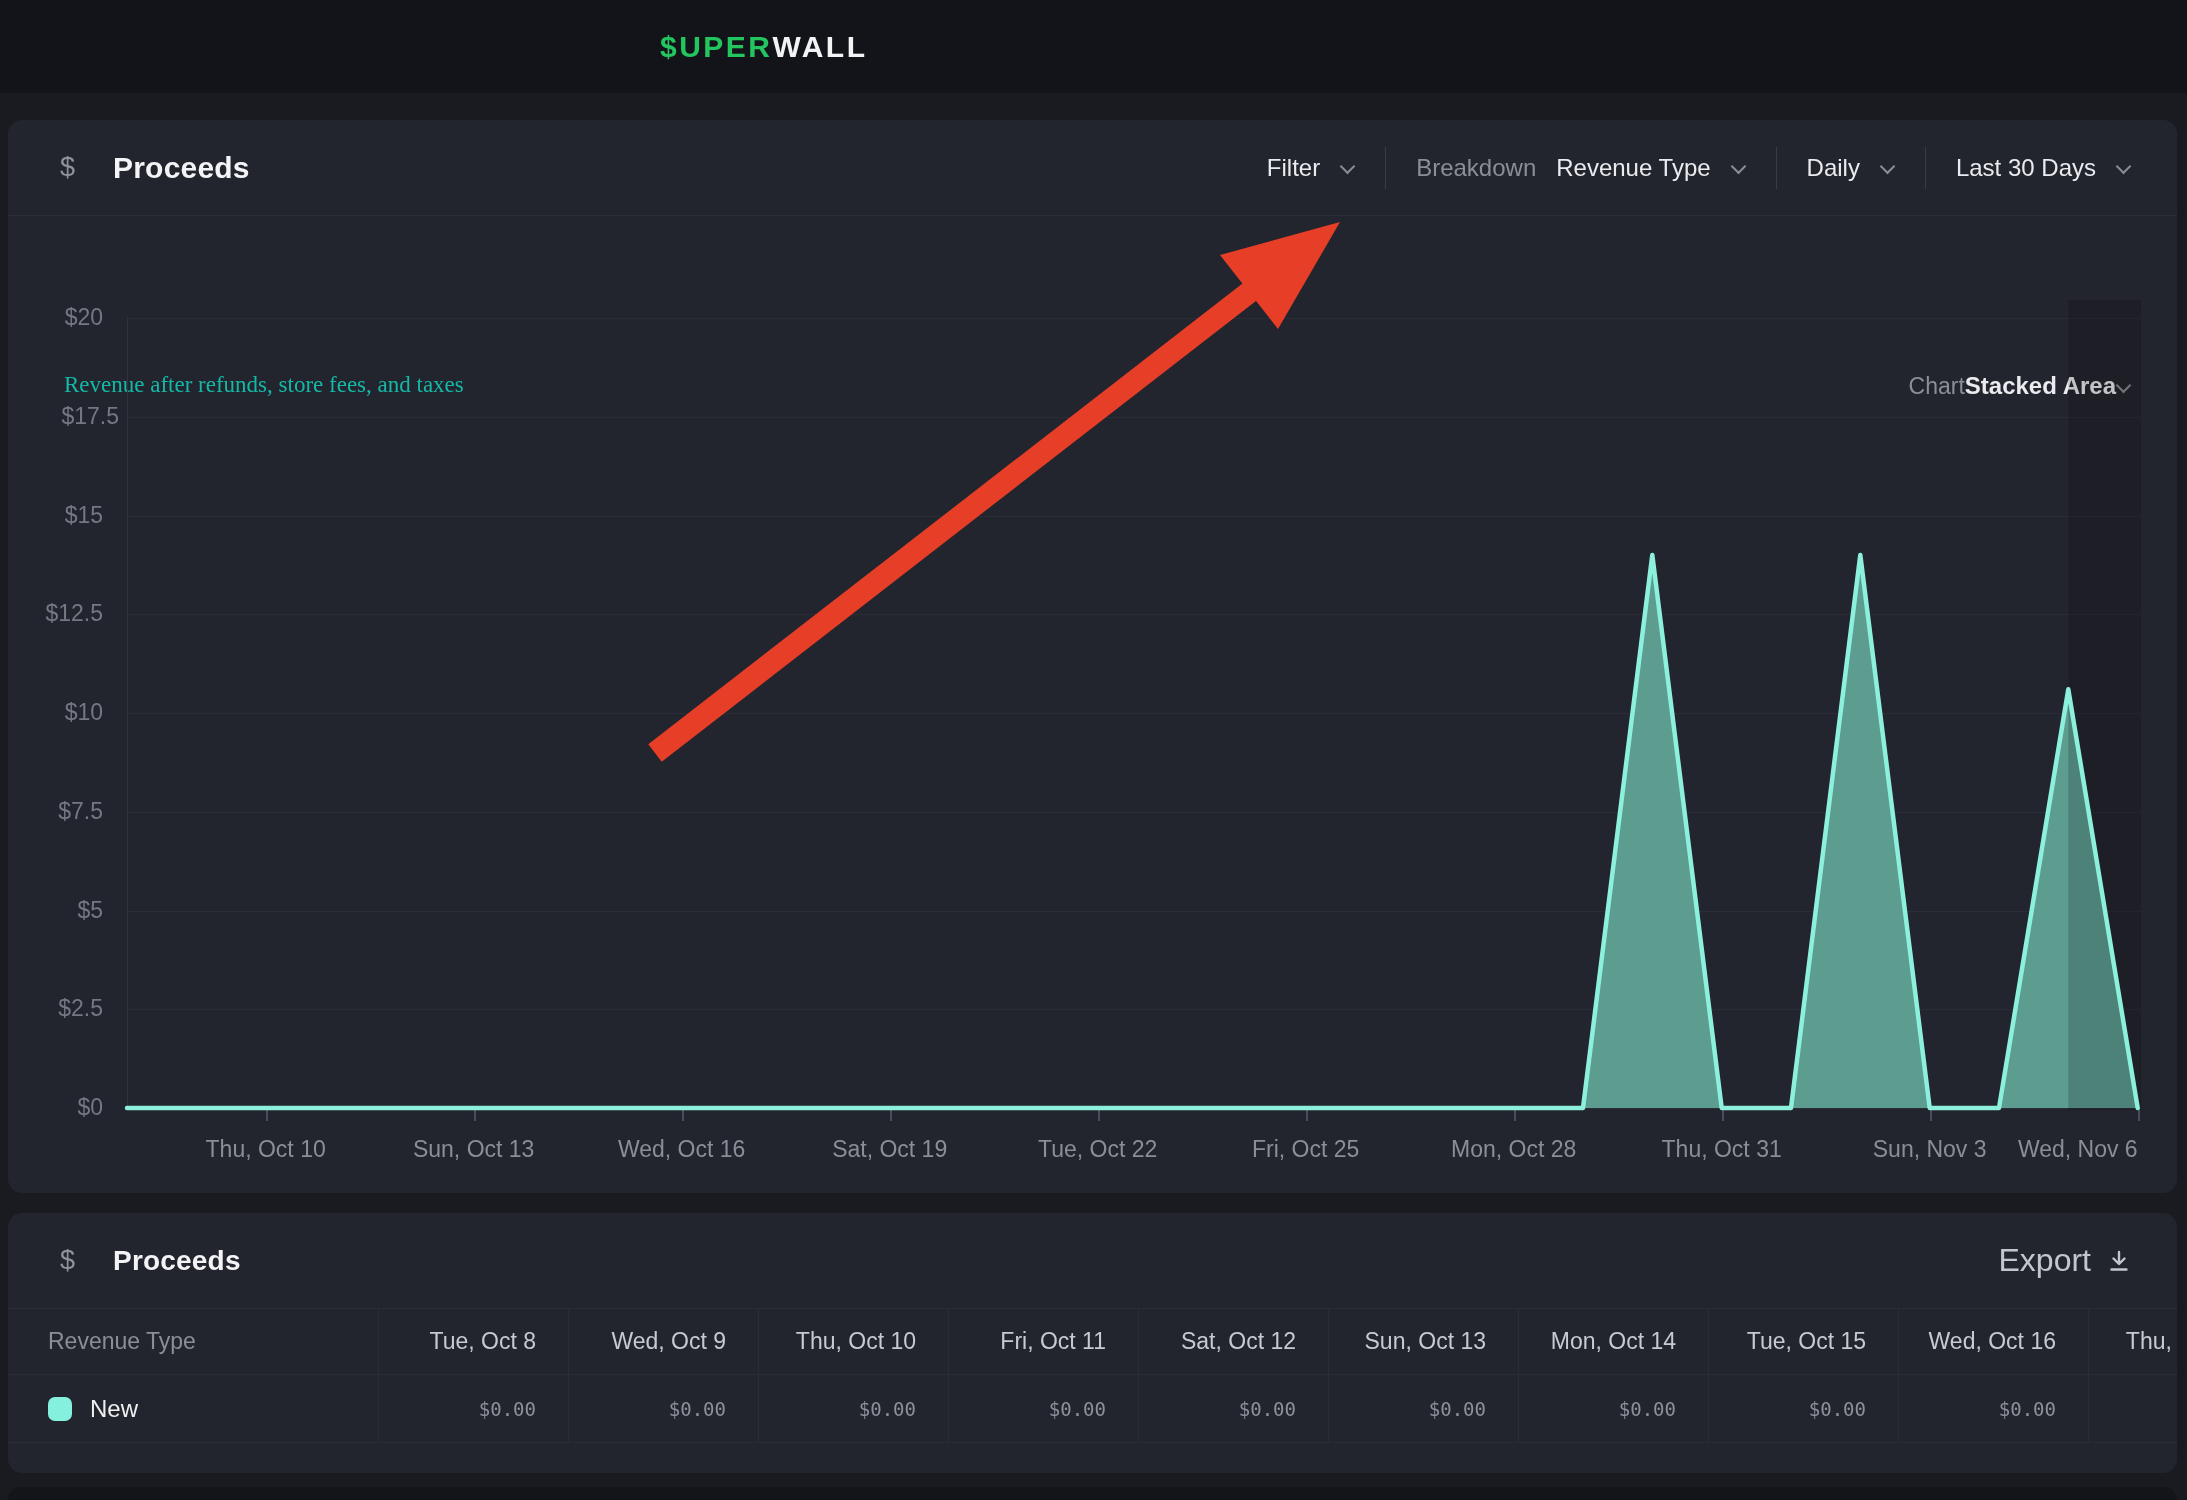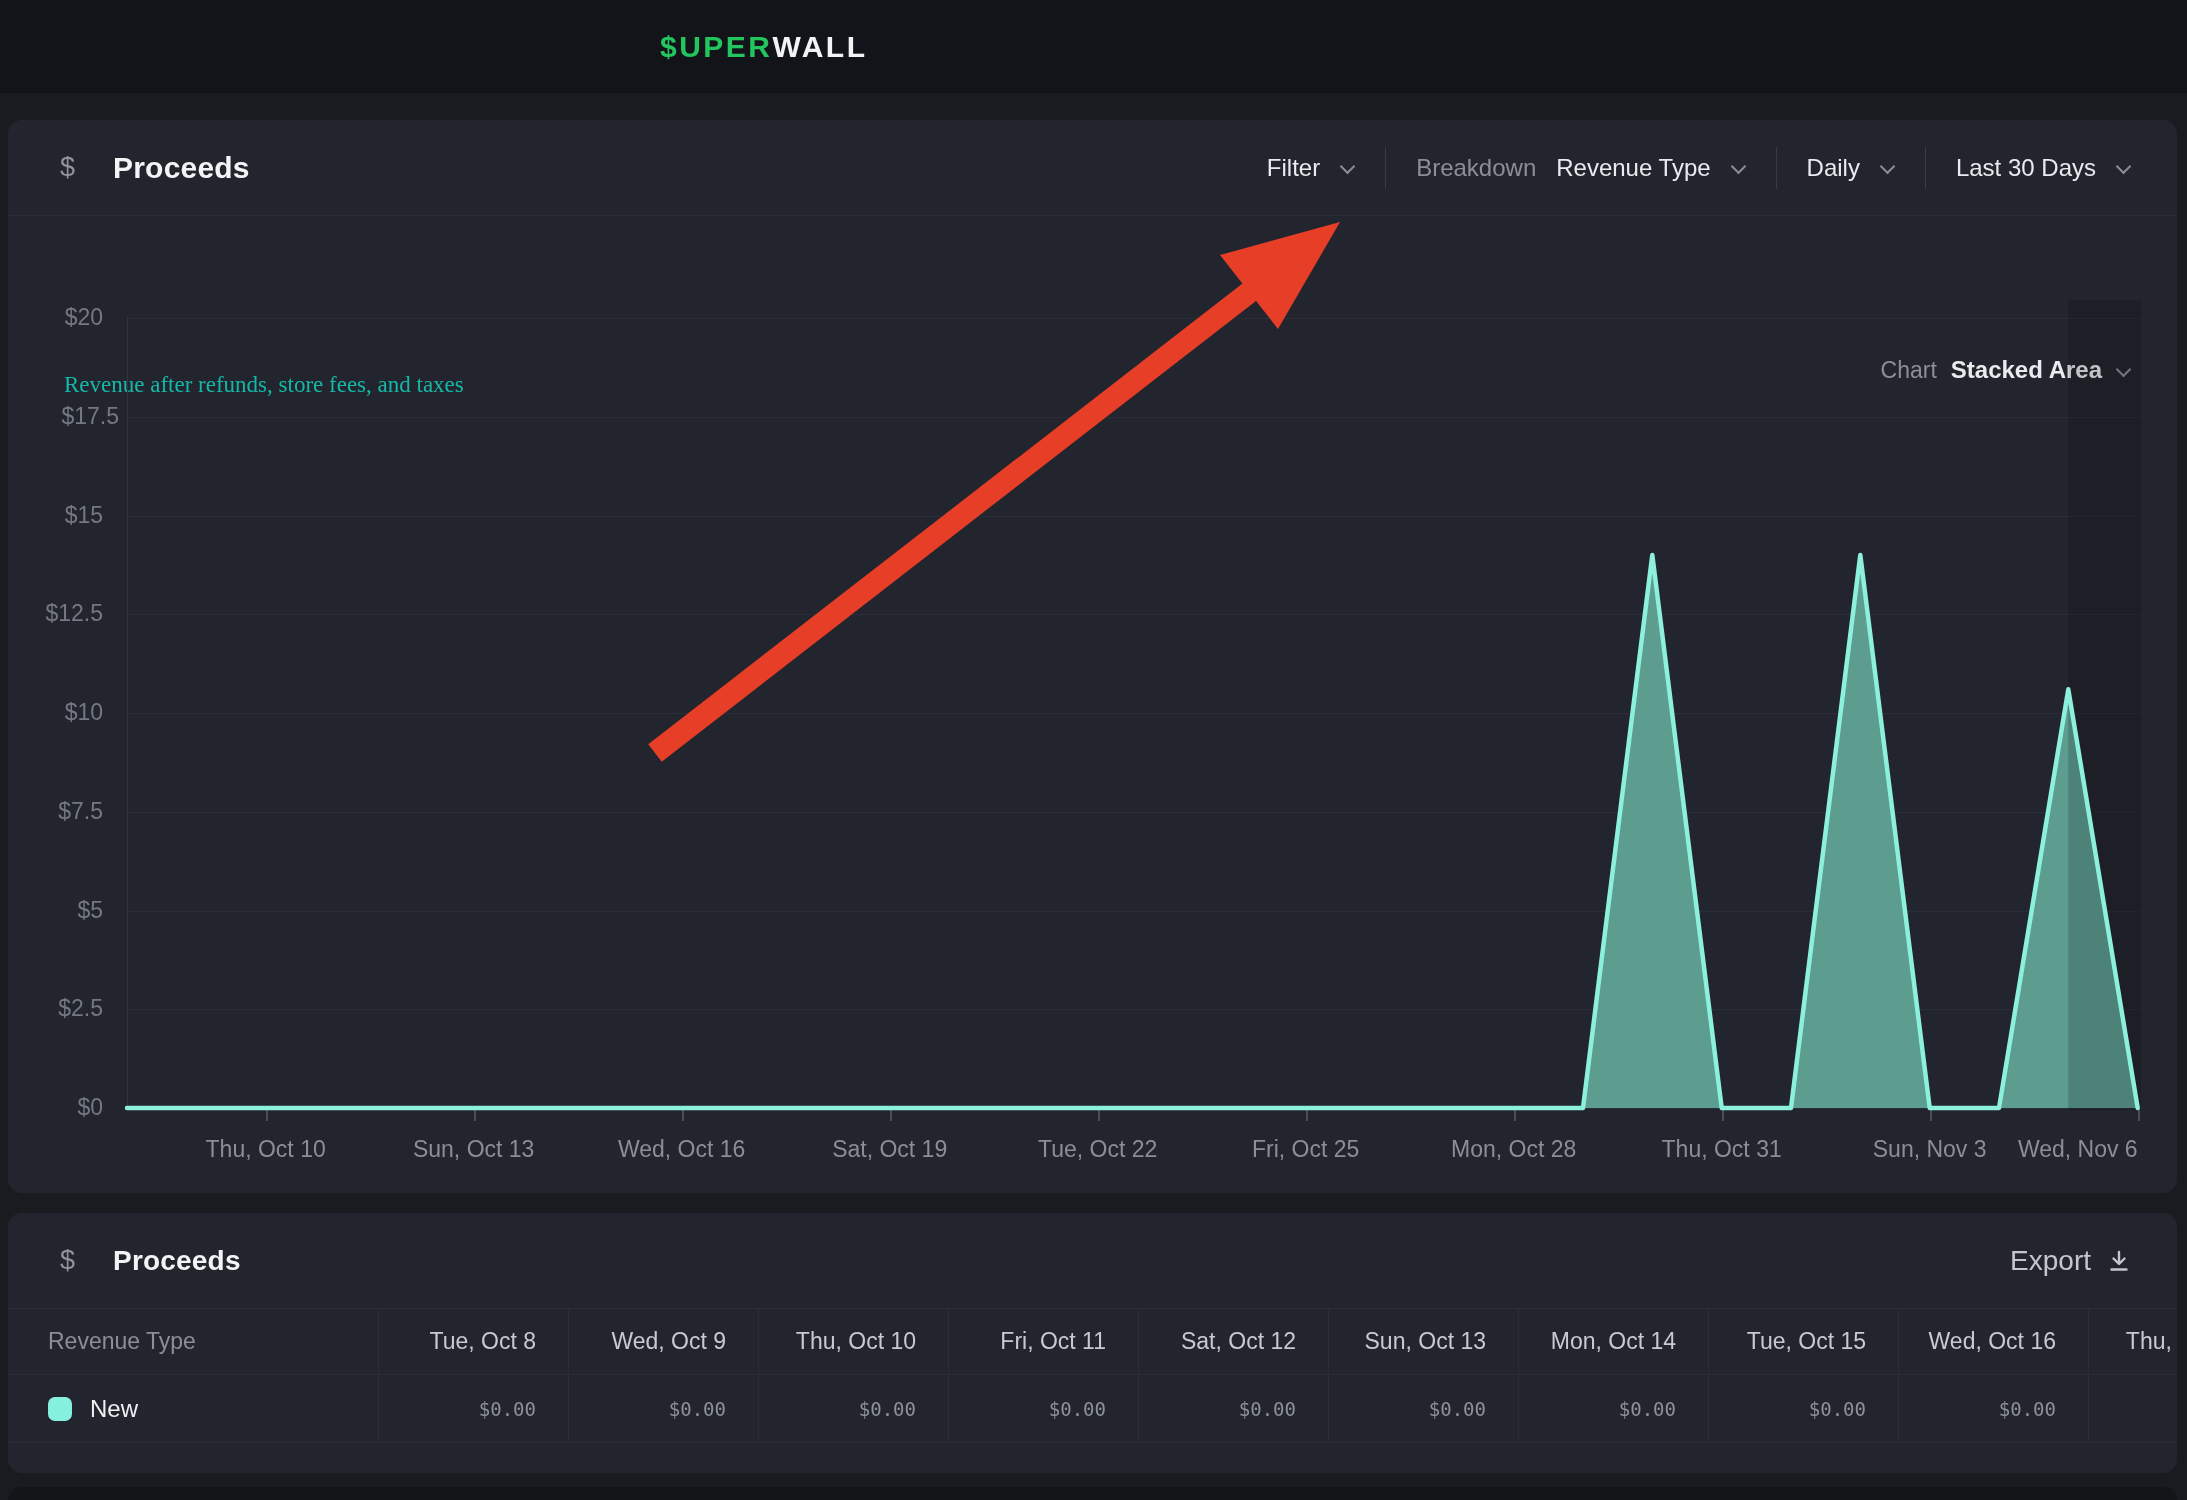--- a/index.html
+++ b/index.html
@@ -28,22 +28,22 @@
   .ctl{display:flex;align-items:center;gap:20px;cursor:pointer;}
   .ctl-label{font-size:24px;font-weight:500;color:#e9ebee;}
   .ctl-muted{font-size:24px;color:#8b8e97;}
   .vdiv{width:1px;height:42px;background:#383b44;}
   .chev{width:15px;height:15px;position:relative;top:-3px;}
   .chev:before{content:"";position:absolute;left:2px;top:4px;width:9px;height:9px;
                border-right:2.4px solid #8b8e97;border-bottom:2.4px solid #8b8e97;
                transform:rotate(45deg);}
   
   .subtitle{position:absolute;left:56px;top:252px;font-size:23px;color:#14b8a6;font-family:Liberation Serif, serif;}
-  .chart-select{position:absolute;right:46px;top:236px;display:flex;align-items:center;
-                gap:14px;cursor:pointer;}
+  .chart-select{position:absolute;right:46px;top:252px;display:flex;align-items:center;
+                cursor:pointer;}
   .chart-select .muted{font-size:23px;color:#8b8e97;}
   .chart-select .val{font-size:24px;font-weight:600;color:#e9ebee;}
   
   #chart-layer{position:absolute;inset:0;z-index:1;pointer-events:none;}
   .gridline{position:absolute;height:1px;background:#2b2d36;}
   .yaxis-line{position:absolute;width:1px;background:#31343d;}
   .ylab{position:absolute;width:103px;text-align:right;font-size:23px;color:#747882;}
   .xtick{position:absolute;width:2px;background:#4b4e58;}
   .xlab{position:absolute;font-size:23px;color:#8b8e97;white-space:nowrap;}
   #overlay-svg{position:absolute;left:0;top:0;z-index:6;pointer-events:none;}
@@ -55,21 +55,21 @@
   .th.first{padding-left:40px;color:#8b8e97;}
   .td{height:68px;border-bottom:1px solid #2b2d36;}
   .td.val{justify-content:flex-end;padding-right:32px;
           font-family:"DejaVu Sans Mono",monospace;font-size:19px;color:#8d919a;}
   .td.label-cell{padding-left:40px;gap:18px;}
   .colsep{border-left:1px solid #2b2d36;}
   .chip{width:24px;height:24px;border-radius:7px;flex:0 0 auto;}
   .row-label{font-size:24px;font-weight:500;color:#edeff1;}
   
   .export-btn{display:flex;align-items:center;gap:16px;cursor:pointer;}
-  .export-label{font-size:28px;color:#c3c6cc;}
+  .export-label{font-size:32px;color:#c3c6cc;}
 </style>
 </head>
 <body>
 
 <div id="page">
 
   <header id="topbar">
     <div class="logo">
       <span class="accent">$UPER</span>
         <span>WALL</span>

